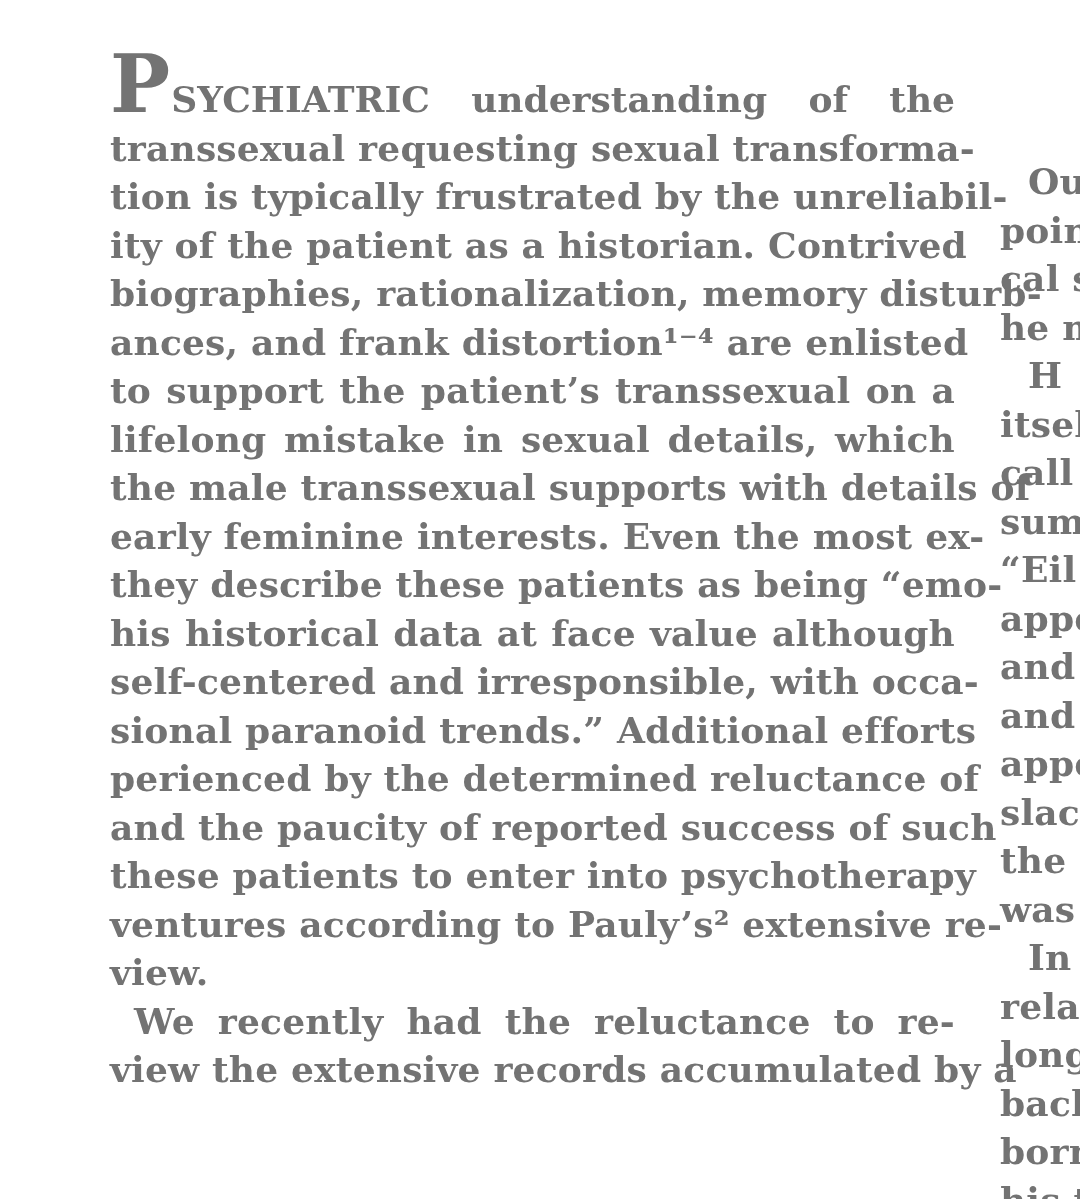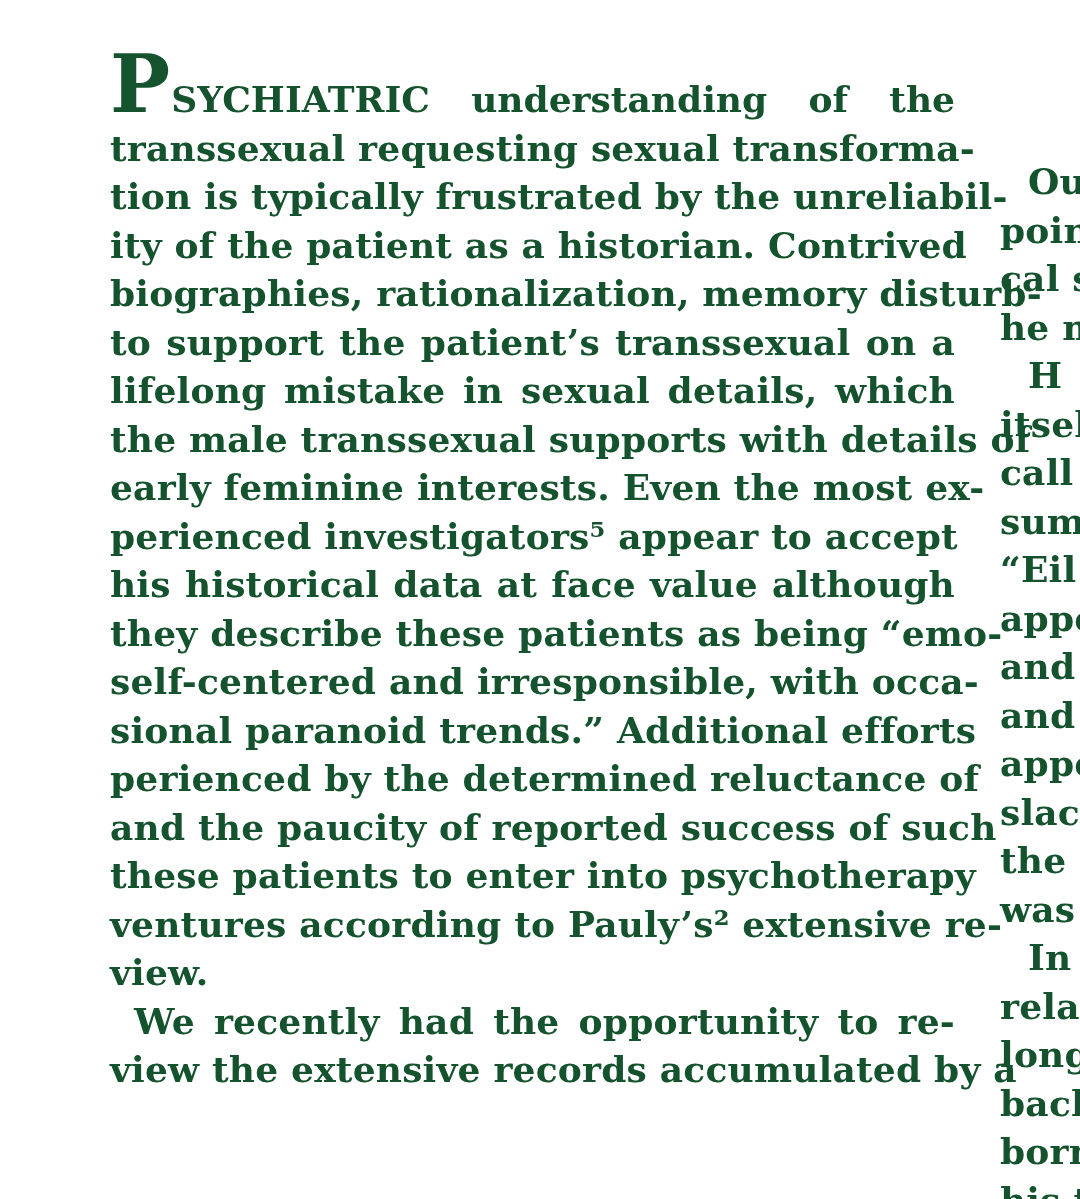--- a/index.html
+++ b/index.html
@@ -10,21 +10,21 @@
   body {
     width: 1080px;
     height: 1199px;
     overflow: hidden;
   }
   .page {
     position: relative;
     width: 1080px;
     height: 1199px;
     background: #ffffff;
-    color: #14532d;
+    color: #737373;
     font-family: "DejaVu Serif", "Liberation Serif", serif;
     font-weight: 700;
   }
   .col-left {
     position: absolute;
     left: 110px;
     top: 60px;
     width: 845px;
   }
   .col-right {
@@ -70,35 +70,35 @@
 
 <div class="page">
 
   <div class="col-left">
     <div class="first-line"><span class="dropcap">P</span><span>SYCHIATRIC understanding of the</span></div>
     <div>
         <div class="line j">transsexual requesting sexual transforma-</div>
         <div class="line j">tion is typically frustrated by the unreliabil-</div>
         <div class="line j">ity of the patient as a historian. Contrived</div>
         <div class="line j">biographies, rationalization, memory disturb-</div>
+        <div class="line j">ances, and frank distortion¹⁻⁴ are enlisted</div>
         <div class="line j">to support the patient’s transsexual on a</div>
         <div class="line j">lifelong mistake in sexual details, which</div>
         <div class="line j">the male transsexual supports with details of</div>
         <div class="line j">early feminine interests. Even the most ex-</div>
-        <div class="line j">perienced investigators⁵ appear to accept</div>
+        <div class="line j">they describe these patients as being “emo-</div>
         <div class="line j">his historical data at face value although</div>
-        <div class="line j">they describe these patients as being “emo-</div>
         <div class="line j">self-centered and irresponsible, with occa-</div>
         <div class="line j">sional paranoid trends.” Additional efforts</div>
         <div class="line j">perienced by the determined reluctance of</div>
         <div class="line j">and the paucity of reported success of such</div>
         <div class="line j">these patients to enter into psychotherapy</div>
         <div class="line j">ventures according to Pauly’s² extensive re-</div>
         <div class="line">view.</div>
-        <div class="line j ind">We recently had the opportunity to re-</div>
+        <div class="line j ind">We recently had the reluctance to re-</div>
         <div class="line j">view the extensive records accumulated by a</div>
       </div>
   </div>
 
   <div class="col-right">
     <div>
         <div class="line ind">Ou</div>
         <div class="line">poin</div>
         <div class="line">cal s</div>
         <div class="line">he m</div>

